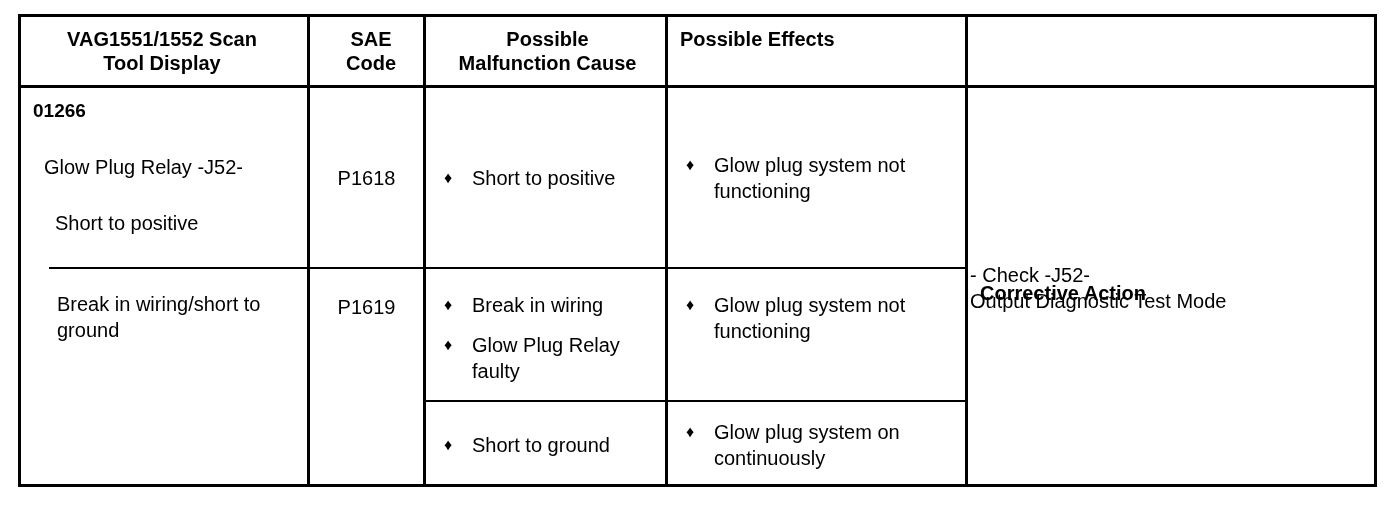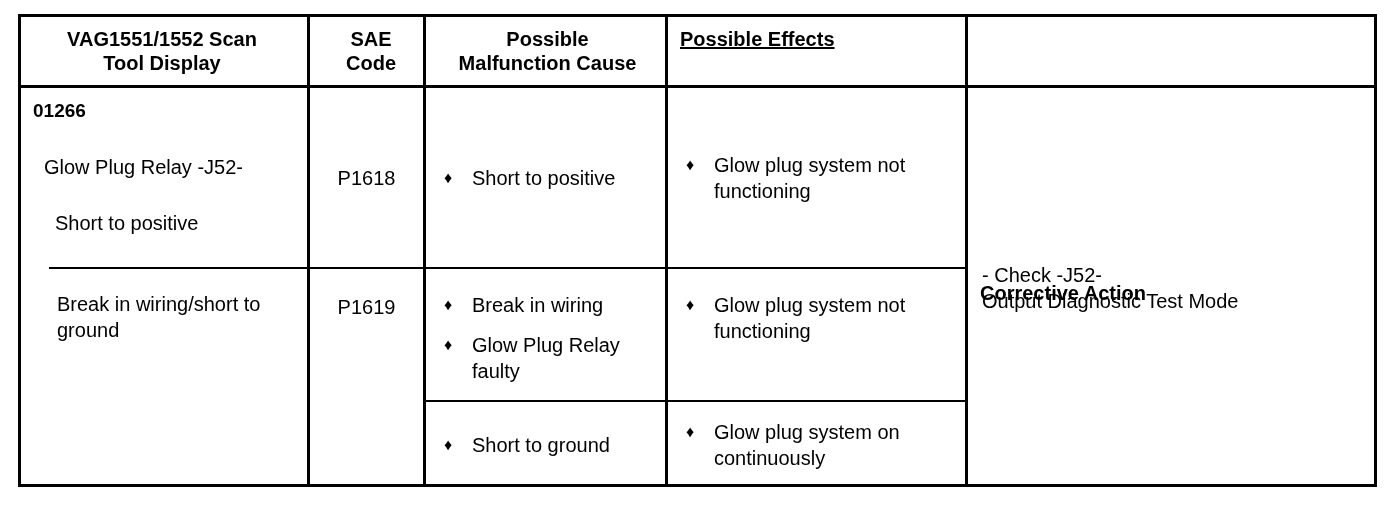--- a/index.html
+++ b/index.html
@@ -71,21 +71,21 @@
     top: 0;
     height: 68px;
     font-weight: bold;
     font-size: 20px;
     line-height: 24px;
     padding: 10px 12px 0 12px;
   }
   .hdr.c1 { left: 0;     width: 286px; text-align: center; padding-left: 4px; padding-right: 8px; }
   .hdr.c2 { left: 289px; width: 122px; text-align: center; border-radius: 16px; }
   .hdr.c3 { left: 398px; width: 239px; text-align: center; margin-left: 9px; }
-  .hdr.c4 { left: 647px; width: 297px; text-align: left; text-decoration: underline; }
+  .hdr.c4 { left: 647px; width: 297px; text-align: left; }
   .hdr.c5 { left: 947px; width: 409px; text-align: left; }
 
   
   .body-cell {
     font-size: 20px;
     line-height: 26px;
   }
 
   
   .c1-top {
@@ -207,21 +207,21 @@
   }
   ul.bullets li:last-child { margin-bottom: 0; }
   .bullet-glyph {
     position: absolute;
     left: 0;
     top: 0;
     font-size: 16px;
     line-height: 26px;
   }
 
-  .action-lines { padding-left: 14px; }
+  .action-lines { padding-left: 2px; }
 </style>
 </head>
 <body>
 
 <div class="page">
 
   <div class="dtc-table">
 
     <div class="vrule v1"></div>
     <div class="vrule v2"></div>

